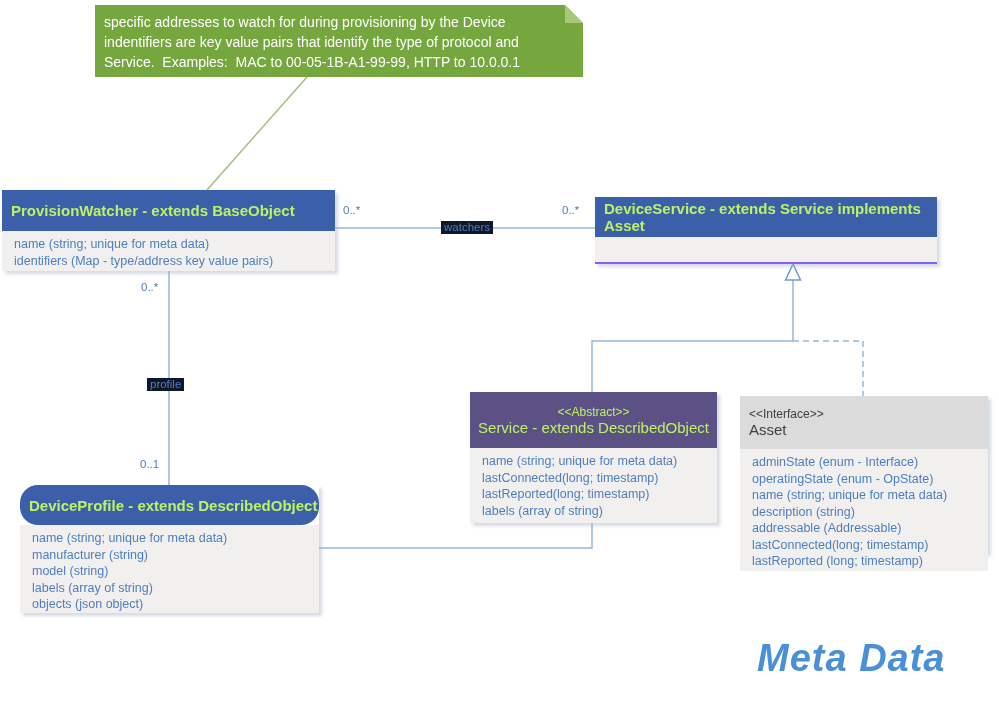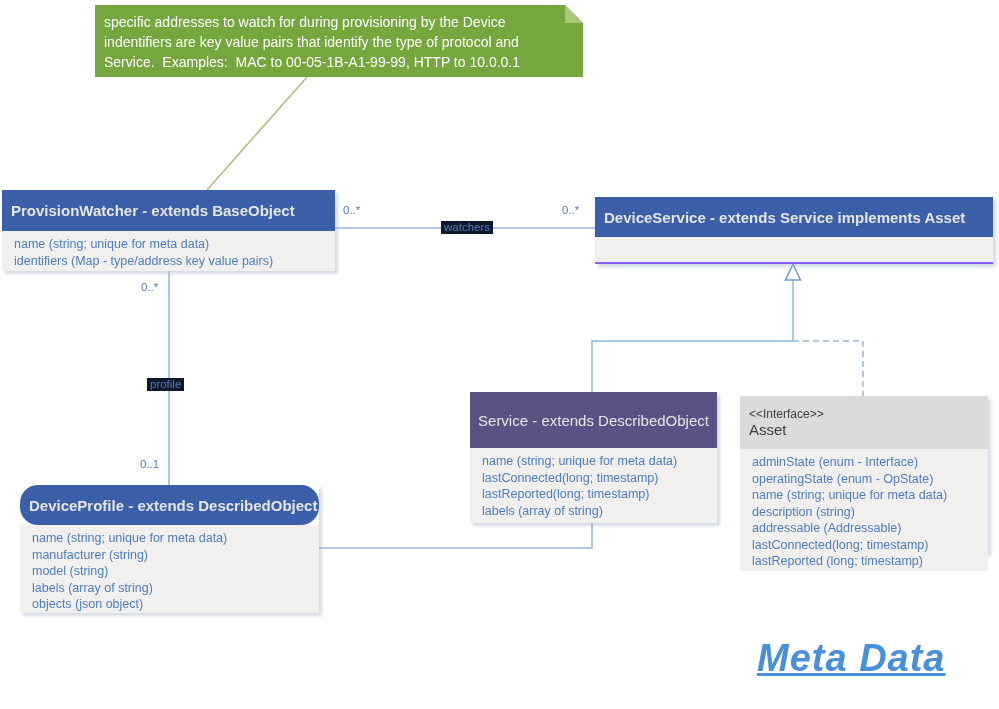--- a/index.html
+++ b/index.html
@@ -23,40 +23,40 @@
     clip-path:polygon(0 0,100% 100%,0 100%);z-index:3;
   }
 
   
   .uml-class{
     position:absolute;z-index:2;box-sizing:border-box;
     box-shadow:3px 3px 3px rgba(165,178,196,0.45);
   }
   .uml-header{
     box-sizing:border-box;display:flex;flex-direction:column;justify-content:center;
-    color:#e5e5e5;
+    color:#bef264;
   }
   .uml-header.blue{background:#3b5fa9;}
   .uml-header.purple{background:#5b5185;}
   .uml-header.gray{background:#dbdbdb;color:#3f3f3f;}
   .uml-title{font-size:15px;font-weight:bold;padding-left:9px;}
   .uml-title.normal{font-weight:normal;}
   .uml-title.center{text-align:center;padding-left:0;}
   .uml-stereotype{font-size:12px;padding-left:9px;}
   .uml-stereotype.center{text-align:center;padding-left:0;}
   .uml-body{
     background:#f1f0ee;box-sizing:border-box;padding:5px 0 0 12px;
   }
   .uml-attr{font-size:12.5px;line-height:16.5px;color:#4d7ec0;white-space:nowrap;}
 
   #provision-watcher{left:2px;top:190px;width:333px;height:81px;}
   #provision-watcher .uml-header{height:41px;}
   #provision-watcher .uml-body{height:40px;}
 
-  #device-service{left:595px;top:197px;width:398px;height:67px;border-bottom:2px solid #8b5cf6;}
+  #device-service{left:595px;top:197px;width:342px;height:67px;border-bottom:2px solid #8b5cf6;}
   #device-service .uml-header{height:40px;}
   #device-service .uml-body{height:25px;}
 
   #service{left:470px;top:392px;width:247px;height:131px;}
   #service .uml-header{height:56px;}
   #service .uml-body{height:75px;}
 
   #asset{left:740px;top:396px;width:248px;height:157px;border-bottom:1px dashed #7fa8d4;}
   #asset .uml-header{height:53px;}
   #asset .uml-body{height:122px;}
@@ -74,21 +74,21 @@
   #lbl-ds-watchers{left:562px;top:204px;}
   #lbl-watchers{left:441px;top:221px;}
   #lbl-pw-profile{left:141px;top:281px;}
   #lbl-profile{left:147px;top:378px;}
   #lbl-dp-profile{left:140px;top:458px;}
 
   
   #diagram-title{
     position:absolute;left:757px;top:637px;z-index:2;
     color:#4a90d8;font-size:38px;font-weight:bold;font-style:italic;
-    letter-spacing:1px;white-space:nowrap;text-decoration:underline;
+    letter-spacing:1px;white-space:nowrap;
   }
 </style>
 </head>
 <body>
 
 <div id="stage">
 
   <svg id="connectors" width="999" height="709" viewBox="0 0 999 709" xmlns="http://www.w3.org/2000/svg">
 
     <line x1="307" y1="77" x2="207" y2="190" stroke="#a3bf7d" stroke-width="1.5"></line>
@@ -125,20 +125,21 @@
 
   <div id="device-service" class="uml-class">
     <div class="uml-header blue">
       <div class="uml-title">DeviceService - extends Service implements Asset</div>
     </div>
     <div class="uml-body"></div>
   </div>
 
   <div id="service" class="uml-class">
     <div class="uml-header purple">
+      <div class="uml-stereotype center">&lt;&lt;Abstract&gt;&gt;</div>
       <div class="uml-title normal center">Service - extends DescribedObject</div>
     </div>
     <div class="uml-body">
       <div class="uml-attr">name (string; unique for meta data)</div>
       <div class="uml-attr">lastConnected(long; timestamp)</div>
       <div class="uml-attr">lastReported(long; timestamp)</div>
       <div class="uml-attr">labels (array of string)</div>
     </div>
   </div>
 

